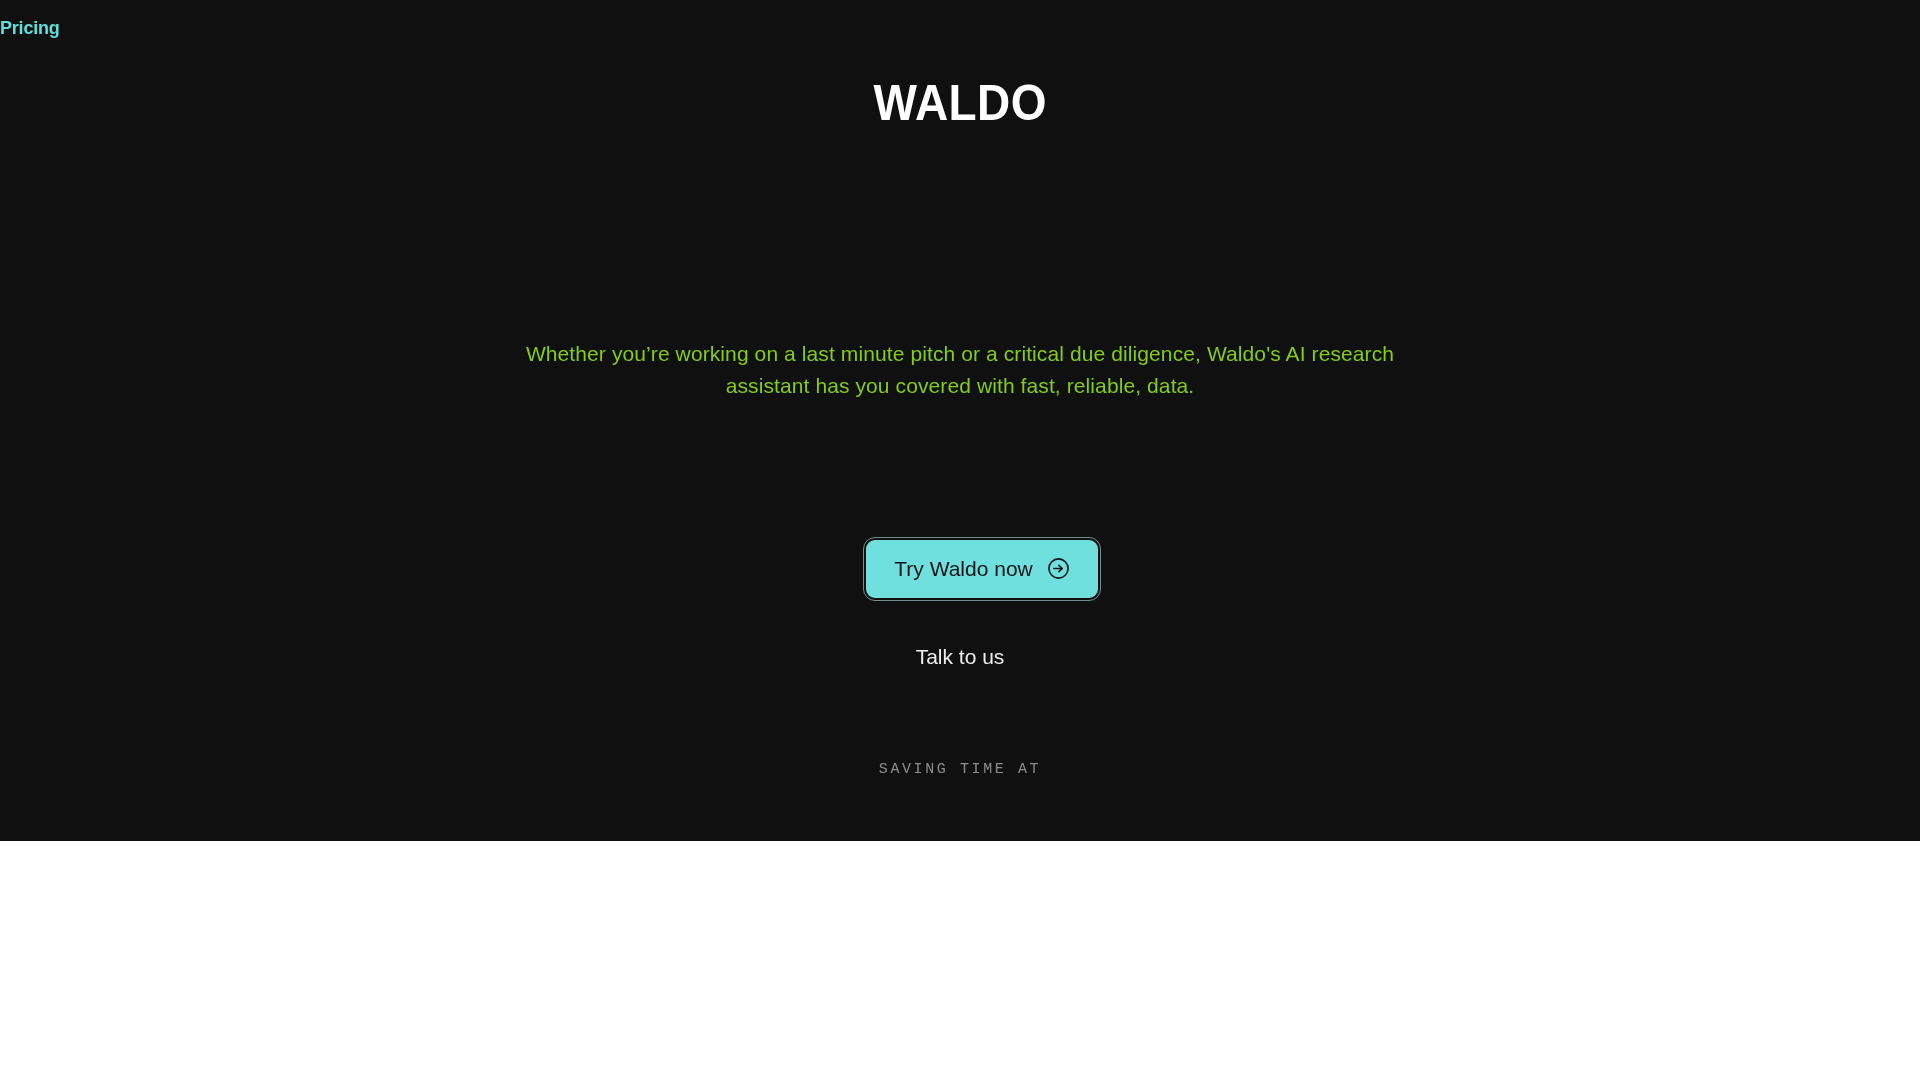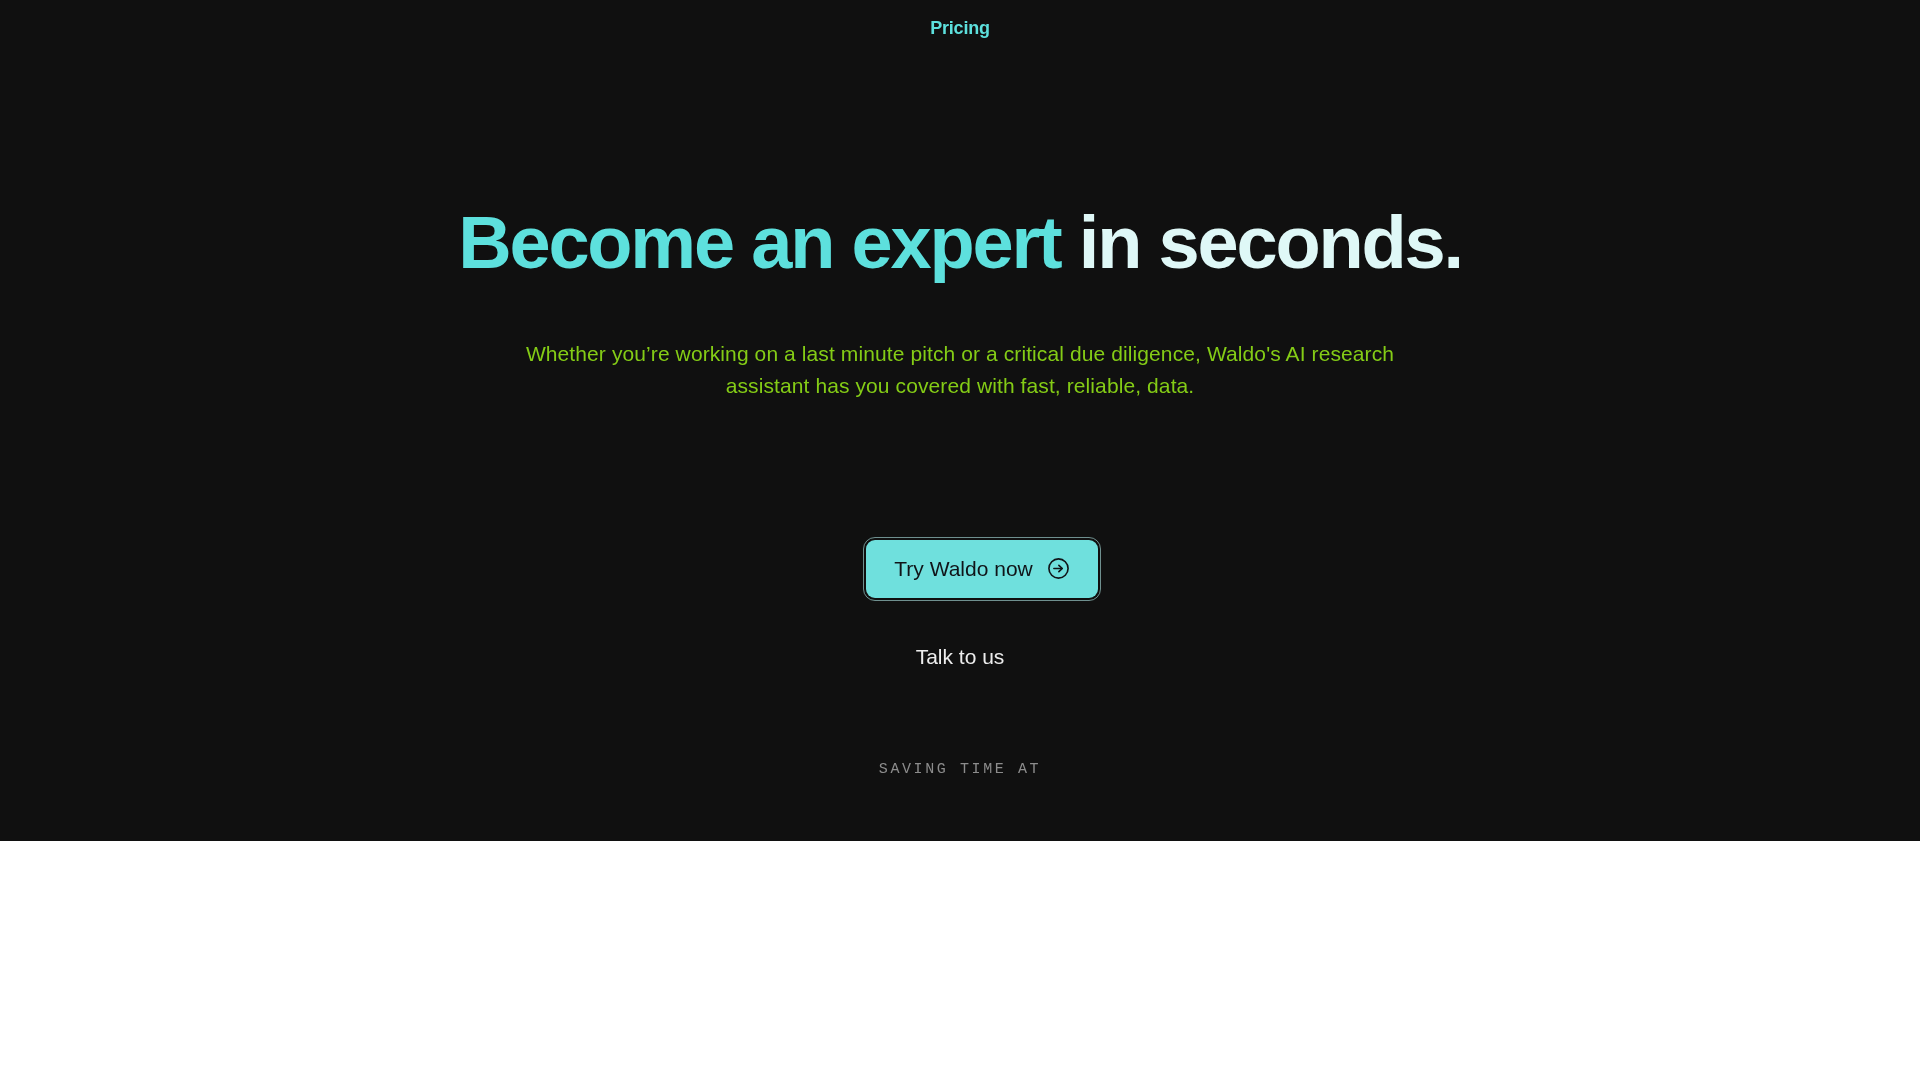--- a/index.html
+++ b/index.html
@@ -18,21 +18,21 @@
     background:#101010;
     overflow:hidden;
   }
 
   .topnav {
     position:absolute;
     top:0; left:0; right:0;
     height:56px;
     display:flex;
     align-items:center;
-    justify-content:center;
+    justify-content:flex-start;
   }
   .nav-link {
     color:#5DE0DD;
     font-size:18px;
     font-weight:bold;
     letter-spacing:-0.2px;
     text-decoration:none;
     cursor:pointer;
     line-height:1;
   }
@@ -138,24 +138,24 @@
 </style>
 </head>
 <body>
 
 <section class="hero">
 
   <nav class="topnav">
     <a class="nav-link" href="#">Pricing</a>
   </nav>
 
+  <div class="brand">
+    <span class="brand-wordmark">WALDO</span>
+  </div>
 
-  <h1 class="headline">
-    <span class="hl-accent">Become an expert</span><span class="hl-light"> in seconds.</span>
-  </h1>
 
   <p class="subhead">Whether you’re working on a last minute pitch or a critical due diligence, Waldo's AI research assistant has you covered with fast, reliable, data.</p>
 
   <div class="cta-wrap">
     <button class="cta-button">
       <span>Try Waldo now</span>
       <span class="arrow-icon">
         <svg width="23" height="23" viewBox="0 0 24 24" fill="none" stroke="#101418" stroke-width="1.7" stroke-linecap="round" stroke-linejoin="round">
           <circle cx="12" cy="12" r="10"></circle>
           <line x1="7.2" y1="12" x2="15.6" y2="12"></line>

